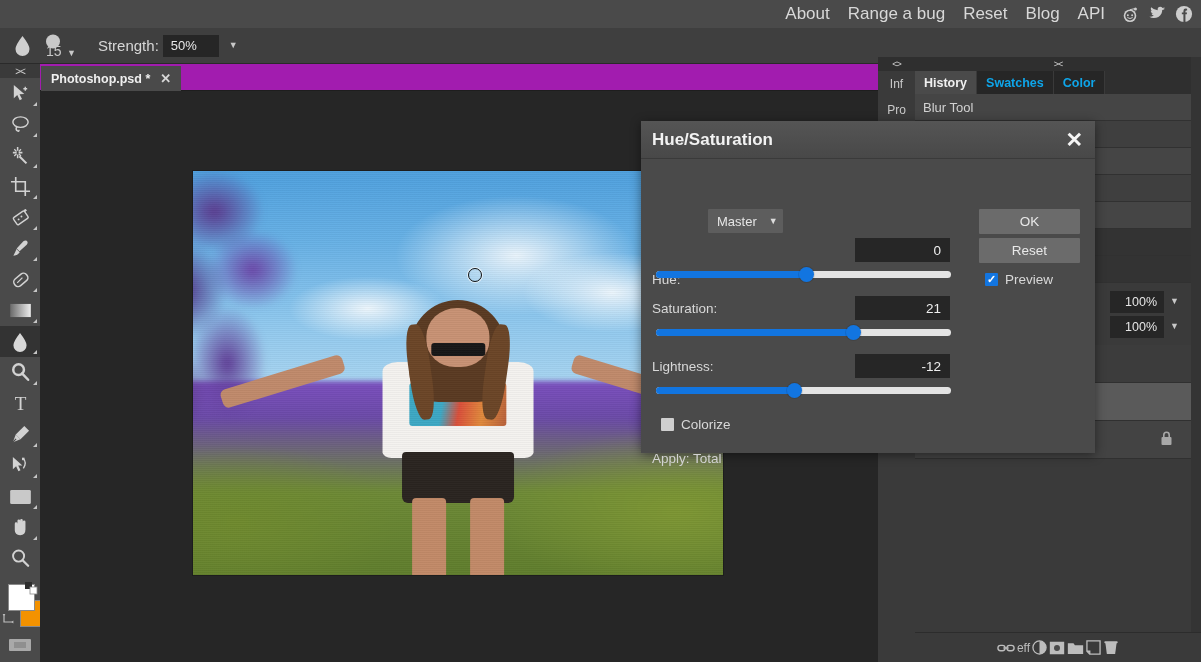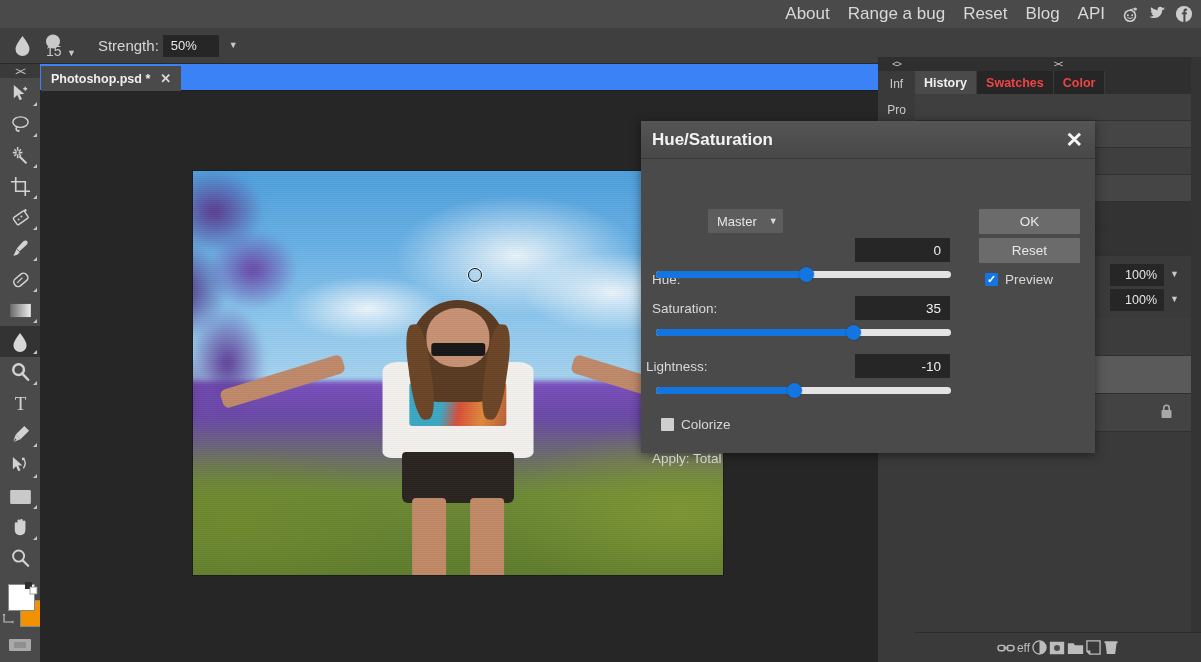--- a/index.html
+++ b/index.html
@@ -97,21 +97,21 @@
   }
   .qm-box {
     width: 22px; height: 12px; background: #a9a9a9; border-radius: 1px;
     display:flex; align-items:center; justify-content:center;
   }
   .qm-inner { width: 12px; height: 6px; background: #8f8f8f; }
 
   
   .tabbar {
     position: absolute; left: 40px; top: 64px; width: 838px; height: 27px;
-    background: #3b82f6; border-bottom: 1px solid #1e1e1e;
+    background: #a21caf; border-bottom: 1px solid #1e1e1e;
   }
   .doctab {
     position: absolute; left: 1px; top: 2px; height: 25px;
     background: #4a4a4a; display: flex; align-items: center;
     padding: 0 10px; gap: 10px;
   }
   .doctab-title { color: #efefef; font-size: 12.5px; font-weight: bold; }
   .doctab-close { color: #d8d8d8; font-size: 13px; font-weight: bold; line-height: 1; }
 
   
@@ -230,21 +230,21 @@
   .panelstack {
     position:absolute; left:37px; top:0; width:286px; height:605px; background:#3a3a3a;
   }
   .panel-grip {
     height:14px; background:#2f2f2f; display:flex; align-items:center; justify-content:center;
     color:#cfcfcf; font-size:9px; letter-spacing:-1px;
   }
   .ptabs { display:flex; height: 23px; background:#2f2f2f; }
   .ptab {
     padding: 0 9px; display:flex; align-items:center;
-    font-size: 12.5px; font-weight: bold; color:#ef4444; background:#262626;
+    font-size: 12.5px; font-weight: bold; color:#0ea5e9; background:#262626;
     border-right:1px solid #3a3a3a;
   }
   .ptab.active { background:#4a4a4a; color:#f0f0f0; }
   .history-list { background:#3a3a3a; }
   .history-row {
     height: 27px; border-bottom: 1px solid #313131;
     display:flex; align-items:center; padding-left: 8px;
     color:#d2d2d2; font-size: 13px; background:#454545;
   }
   .history-row.alt { background: #3f3f3f; }
@@ -577,20 +577,21 @@
 
     <div class="panelstack">
       <div class="panel-grip">&gt;&lt;</div>
       <div class="ptabs">
         <div class="ptab active">History</div>
         <div class="ptab">Swatches</div>
         <div class="ptab">Color</div>
       </div>
 
       <div class="history-list">
+        <div class="history-row">Blur Tool</div>
         <div class="history-row alt"></div>
         <div class="history-row"></div>
         <div class="history-row alt"></div>
         <div class="history-row"></div>
         <div class="history-row dark"></div>
         <div class="history-row dark"></div>
       </div>
       <div class="history-scroll">
         <div class="history-thumb"></div>
       </div>
@@ -677,29 +678,29 @@
 
       <div class="d-label" style="left:11px; top:84px;margin-top:29px;">Hue:</div>
       <div class="d-numfield" style="left:214px; top:79px;">0</div>
       <div class="d-slider" style="left:15px; top:111px;">
         <div class="d-track"></div>
         <div class="d-fill" id="hue-fill" style="width: 150.45px; background: rgb(18, 117, 224);"></div>
         <div class="d-knob" id="hue-knob" style="left: 142.95px; background: rgb(18, 117, 224);"></div>
       </div>
 
       <div class="d-label" style="left:11px; top:142px;">Saturation:</div>
-      <div class="d-numfield" style="left:214px; top:137px;">35</div>
+      <div class="d-numfield" style="left:214px; top:137px;">21</div>
       <div class="d-slider" style="left:15px; top:169px;">
         <div class="d-track"></div>
         <div class="d-fill" id="sat-fill" style="width: 197.65px; background: rgb(18, 117, 224);"></div>
         <div class="d-knob" id="sat-knob" style="left: 190.15px; background: rgb(18, 117, 224);"></div>
       </div>
 
-      <div class="d-label" style="left:5px; top:200px;">Lightness:</div>
-      <div class="d-numfield" style="left:214px; top:195px;">-10</div>
+      <div class="d-label" style="left:11px; top:200px;">Lightness:</div>
+      <div class="d-numfield" style="left:214px; top:195px;">-12</div>
       <div class="d-slider" style="left:15px; top:227px;">
         <div class="d-track"></div>
         <div class="d-fill" id="light-fill" style="width: 138.65px; background: rgb(18, 117, 224);"></div>
         <div class="d-knob" id="light-knob" style="left: 131.15px; background: rgb(18, 117, 224);"></div>
       </div>
 
       <div class="d-check" style="left:20px; top:258px;">
         <span class="cb" id="colorize-box"></span>
         <span class="lbl">Colorize</span>
       </div>

